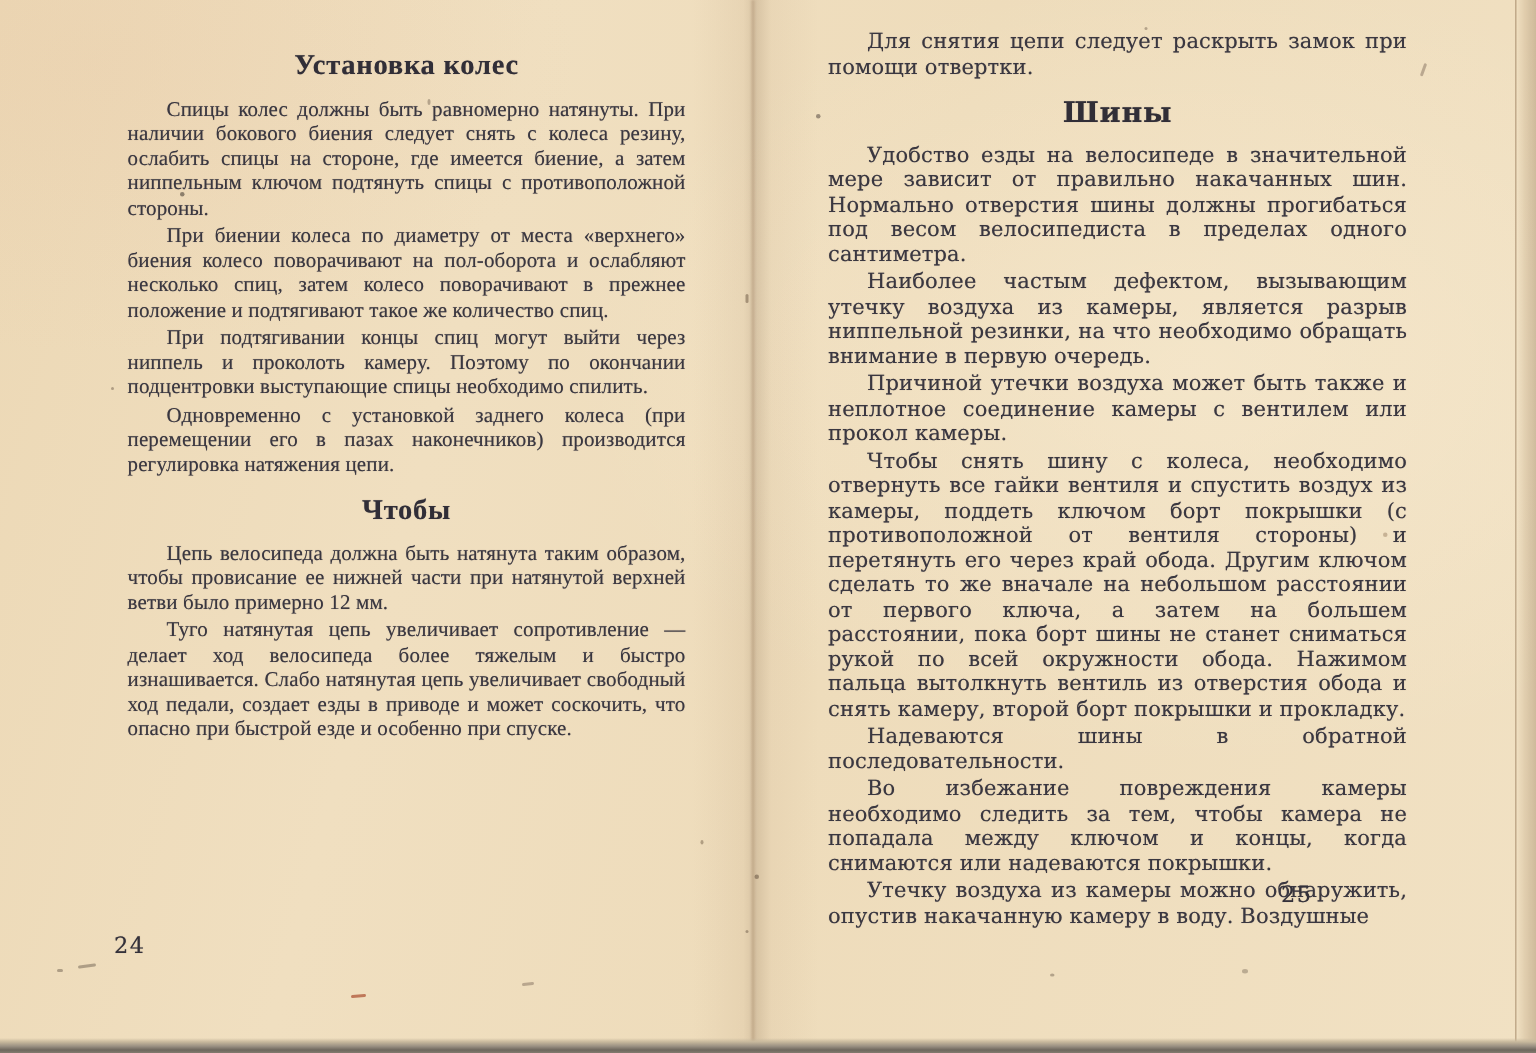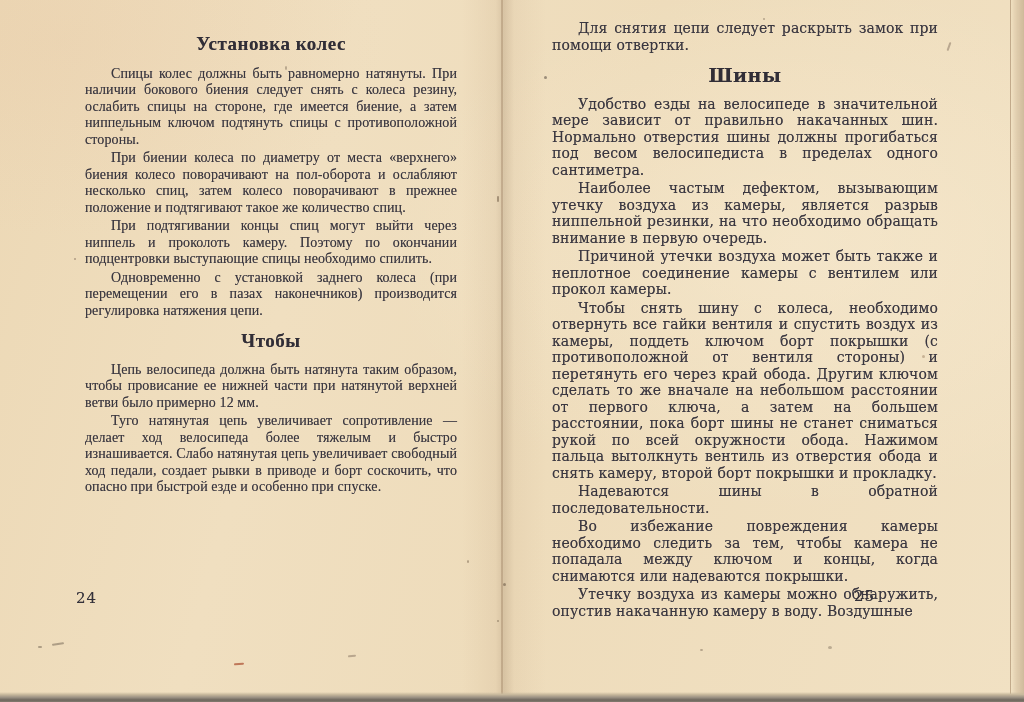--- a/index.html
+++ b/index.html
@@ -81,21 +81,21 @@
   }
   .heading.mid { margin: 14px 0 12px 0; }
 
   .pagenum {
     position: absolute;
     font-size: 15px;
     letter-spacing: 1px;
     color: #34313a;
     text-shadow: 0 0 0.5px rgba(58,55,64,0.5);
   }
-  .pagenum.left  { left: 76px; top: 589px; }
+  .pagenum.left  { left: 76px; top: 621px; }
   .pagenum.right { left: 854px; top: 587px; }
 
   
   .speck { position: absolute; border-radius: 50%; }
   .mark  { position: absolute; border-radius: 1px; }
 </style>
 </head>
 <body>
 
 <div class="scan">
@@ -104,21 +104,21 @@
   <div class="fold-line"></div>
 
   <section class="page-col left">
     <h1 class="heading">Установка колес</h1>
     <p>Спицы колес должны быть равномерно натянуты. При наличии бокового биения следует снять с колеса резину, ослабить спицы на стороне, где имеется биение, а затем ниппельным ключом подтянуть спицы с противоположной стороны.</p>
     <p>При биении колеса по диаметру от места «верхнего» биения колесо поворачивают на пол-оборота и ослабляют несколько спиц, затем колесо поворачивают в прежнее положение и подтягивают такое же количество спиц.</p>
     <p>При подтягивании концы спиц могут выйти через ниппель и проколоть камеру. Поэтому по окончании подцентровки выступающие спицы необходимо спилить.</p>
     <p>Одновременно с установкой заднего колеса (при перемещении его в пазах наконечников) производится регулировка натяжения цепи.</p>
     <h2 class="heading mid">Чтобы</h2>
     <p>Цепь велосипеда должна быть натянута таким образом, чтобы провисание ее нижней части при натянутой верхней ветви было примерно 12 мм.</p>
-    <p>Туго натянутая цепь увеличивает сопротивление — делает ход велосипеда более тяжелым и быстро изнашивается. Слабо натянутая цепь увеличивает свободный ход педали, создает рывки в приводе и борт соскочить, что опасно при быстрой езде и особенно при спуске.</p>
+    <p>Туго натянутая цепь увеличивает сопротивление — делает ход велосипеда более тяжелым и быстро изнашивается. Слабо натянутая цепь увеличивает свободный ход педали, создает езды в приводе и может соскочить, что опасно при быстрой езде и особенно при спуске.</p>
   </section>
   <div class="pagenum left">24</div>
 
   <section class="page-col right">
     <p>Для снятия цепи следует раскрыть замок при помощи отвертки.</p>
     <h2 class="heading mid">Шины</h2>
     <p>Удобство езды на велосипеде в значительной мере зависит от правильно накачанных шин. Нормально отверстия шины должны прогибаться под весом велосипедиста в пределах одного сантиметра.</p>
     <p>Наиболее частым дефектом, вызывающим утечку воздуха из камеры, является разрыв ниппельной резинки, на что необходимо обращать внимание в первую очередь.</p>
     <p>Причиной утечки воздуха может быть также и неплотное соединение камеры с вентилем или прокол камеры.</p>
     <p>Чтобы снять шину с колеса, необходимо отвернуть все гайки вентиля и спустить воздух из камеры, поддеть ключом борт покрышки (с противоположной от вентиля стороны) и перетянуть его через край обода. Другим ключом сделать то же вначале на небольшом расстоянии от первого ключа, а затем на большем расстоянии, пока борт шины не станет сниматься рукой по всей окружности обода. Нажимом пальца вытолкнуть вентиль из отверстия обода и снять камеру, второй борт покрышки и прокладку.</p>

